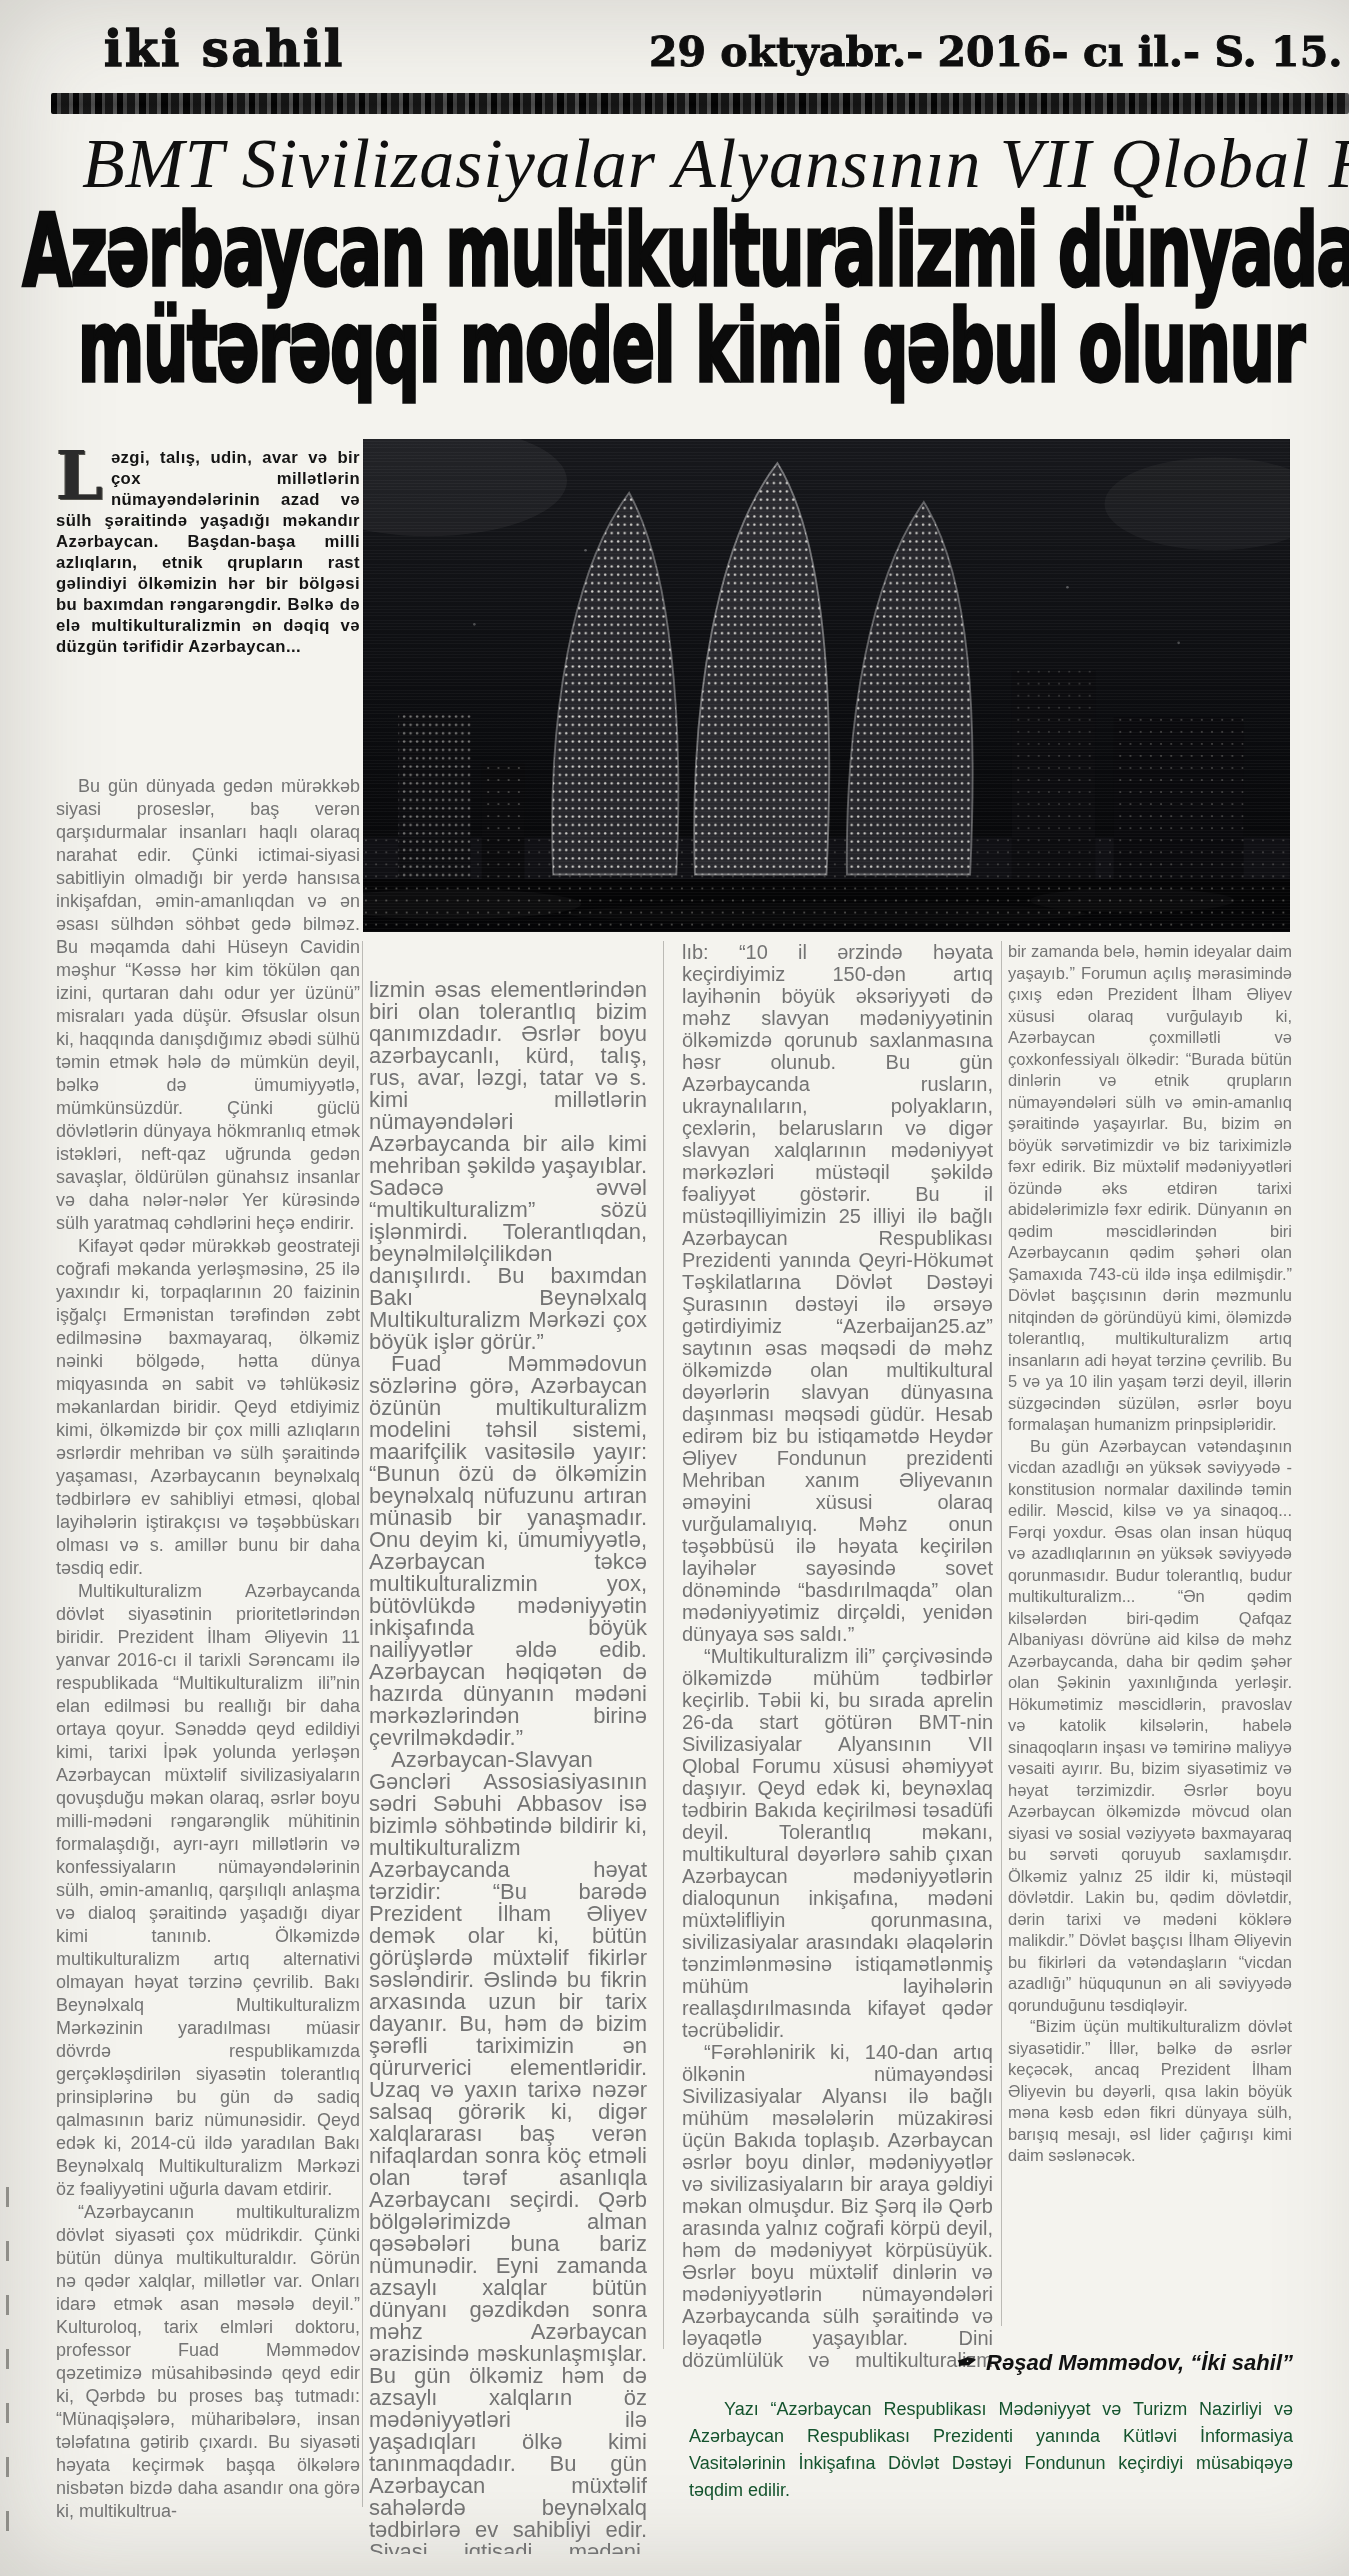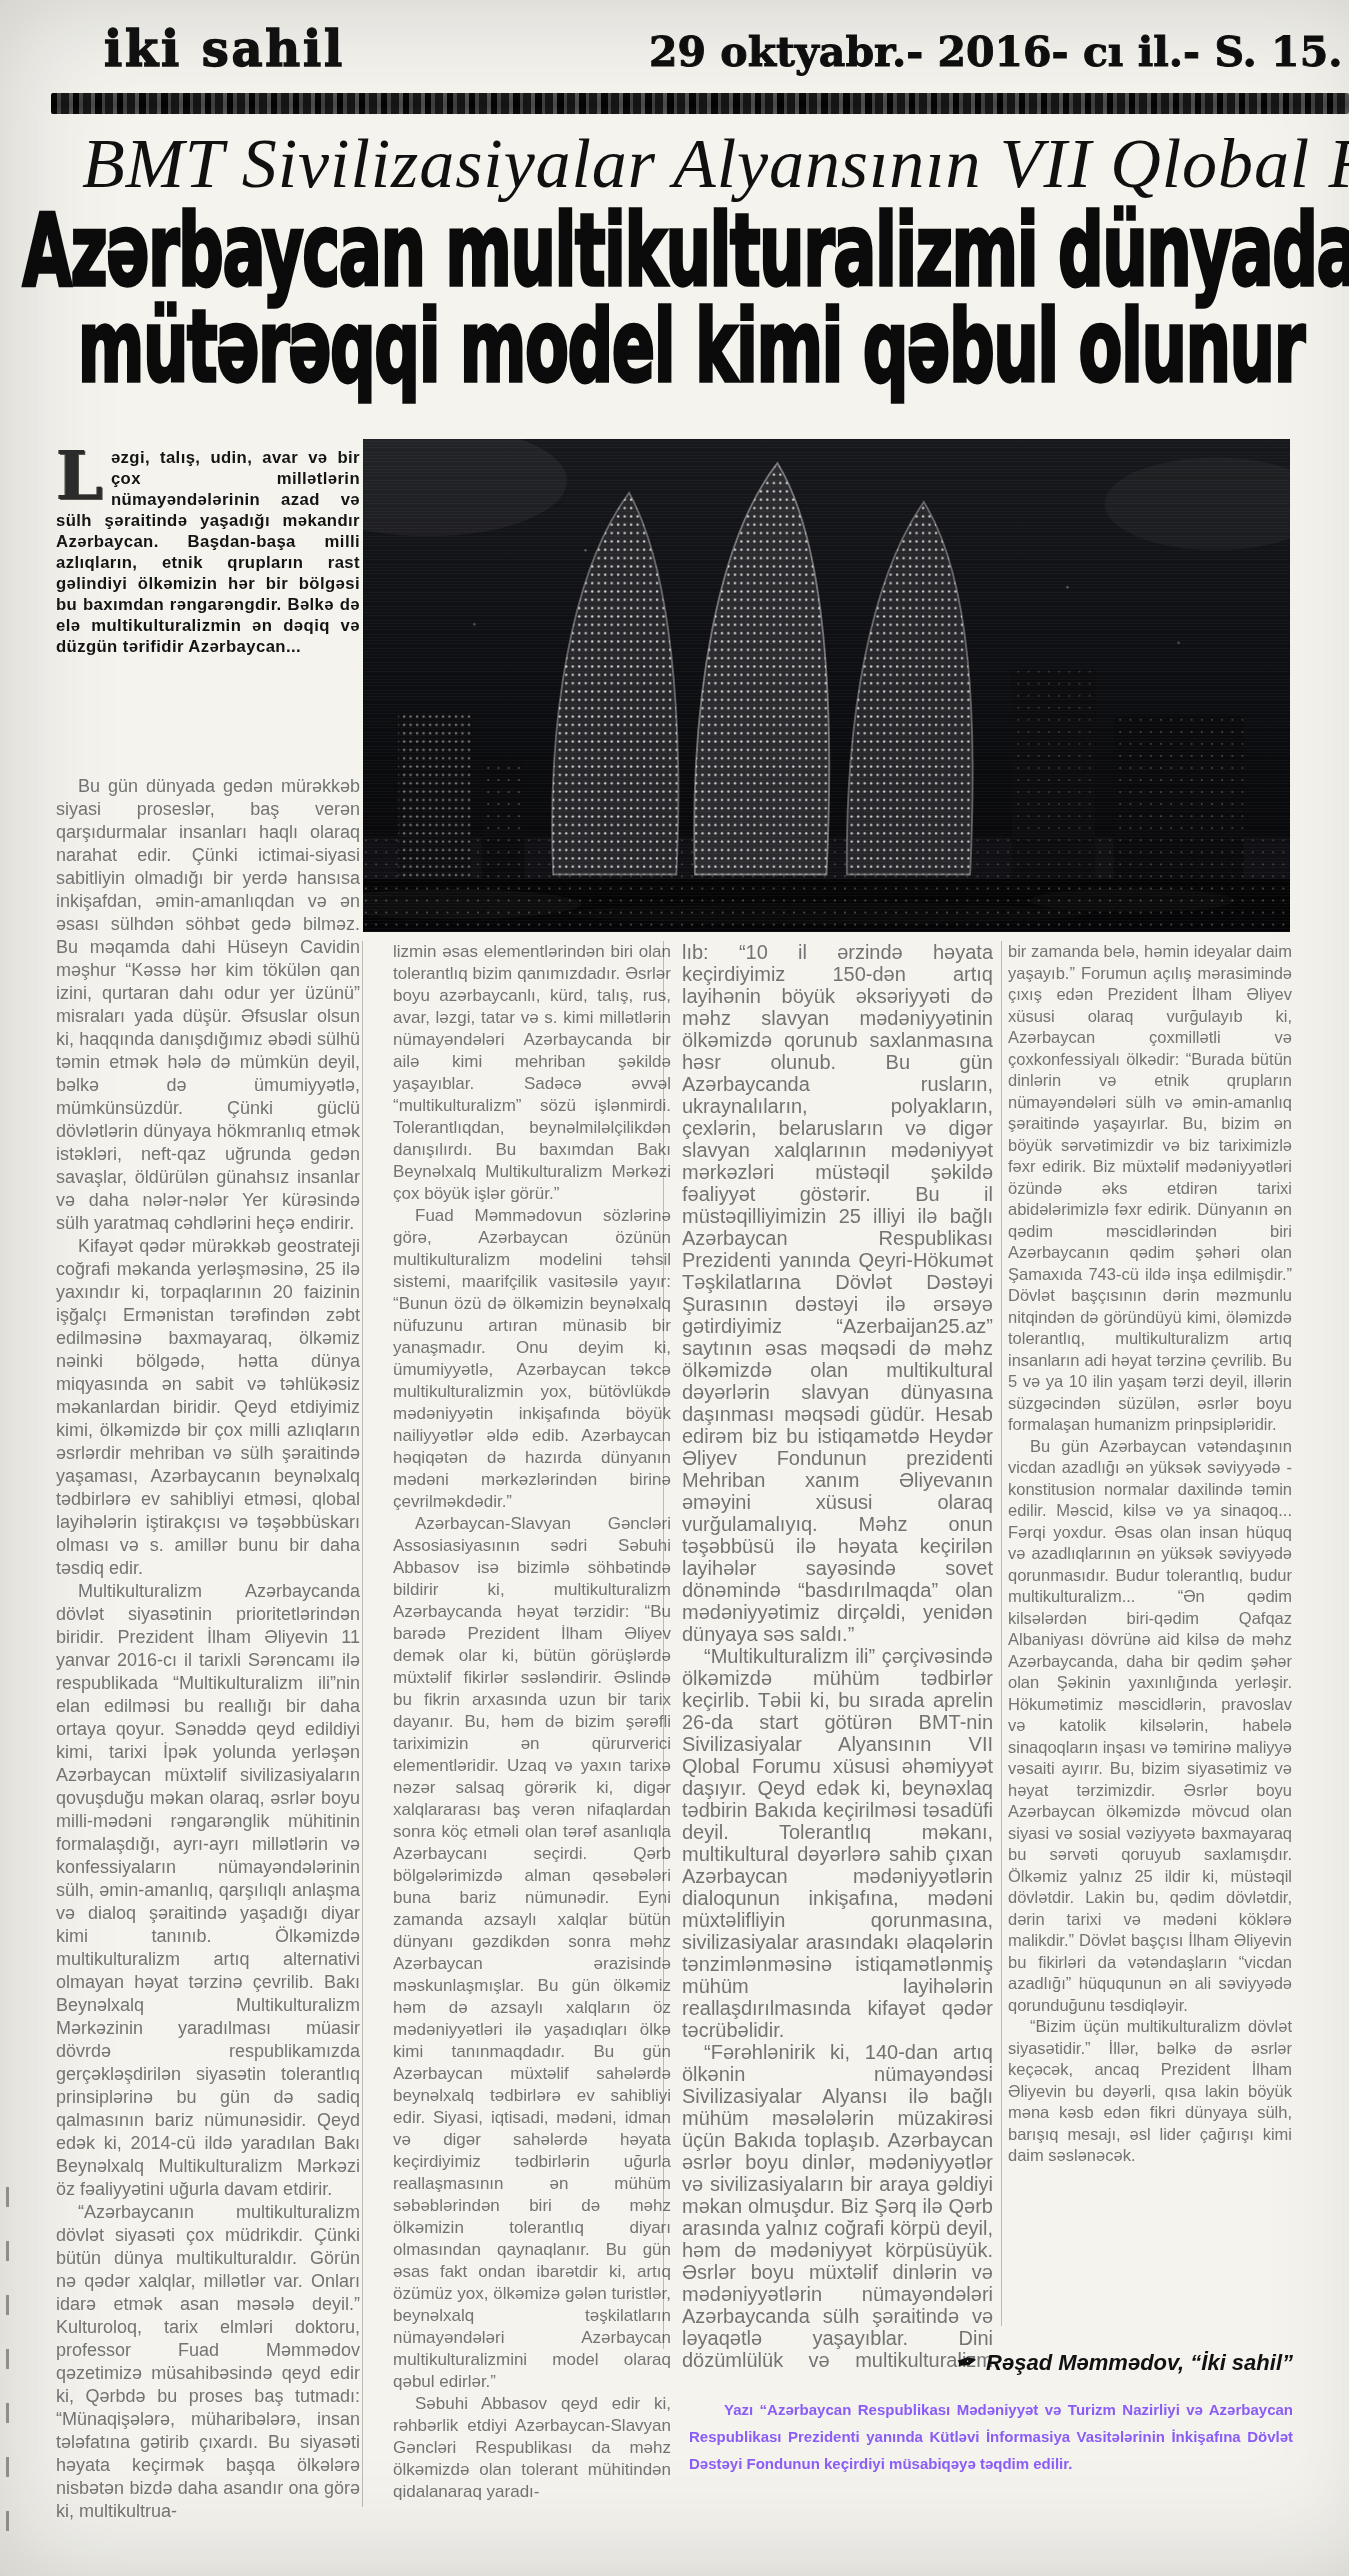--- a/index.html
+++ b/index.html
@@ -31,33 +31,33 @@
   
   .lede{position:absolute;left:56px;top:447px;width:304px;height:322px;overflow:hidden;
         font-weight:800;font-size:16.7px;line-height:21px;text-align:justify;letter-spacing:0.4px;color:#141414;}
   .dropcap{float:left;font-family:"DejaVu Serif",serif;font-weight:900;font-size:67px;line-height:54px;
            padding:1.9px 7.4px 0 0;color:#2b2b2b;text-shadow:0.9px 0.9px 0 #55544e, -0.9px 0 0 #6a6962;}
   
   .col{position:absolute;text-align:justify;overflow:hidden;color:#737373;}
   .col p{margin:0;text-indent:22px;}
   .col p.cont{text-indent:0;}
   #col1{left:56px;top:775px;width:304px;height:1785px;font-size:18px;line-height:23px;}
-  #col2{left:369px;top:941px;width:278px;height:1575px;font-size:17px;line-height:22px;margin-left:24px;}
+  #col2{left:369px;top:979px;width:278px;height:1575px;font-size:22px;line-height:22px;}
   #col3{left:682px;top:941px;width:311px;height:1432px;font-size:20px;line-height:22px;}
   #col4{left:1008px;top:941px;width:284px;height:1395px;font-size:16.5px;line-height:21.5px;}
   .gutter-rule{position:absolute;width:0.9px;background:rgba(40,40,36,.28);}
   #rule-a{left:362px;top:941px;height:1566px;}
   #rule-b{left:663px;top:941px;height:1408px;}
   #rule-c{left:1001px;top:941px;height:1385px;}
   
   .signature{position:absolute;left:954px;top:2348px;width:339px;text-align:right;
              font-weight:bold;font-style:italic;font-size:22px;color:#111;white-space:nowrap;}
   .signature .pen-icon{display:inline-block;font-style:normal;font-size:24px;transform:rotate(-12deg);margin-right:9.3px;}
-  .footer-note{position:absolute;left:689px;top:2396px;width:604px;font-weight:bold;font-size:15px;
-               line-height:27px;text-align:justify;color:#8b5cf6;}
+  .footer-note{position:absolute;left:689px;top:2396px;width:604px;font-weight:normal;font-size:18px;
+               line-height:27px;text-align:justify;color:#14532d;}
   .footer-note p{margin:0;text-indent:35px;}
   
   .edge-marks{position:absolute;left:5.6px;top:2187px;width:3.7px;height:352px;
      background:repeating-linear-gradient(180deg,#3c3b36 0 20.4px, transparent 20.4px 54px);opacity:.5;}
 </style>
 </head>
 <body>
 
 <div class="page">
 

